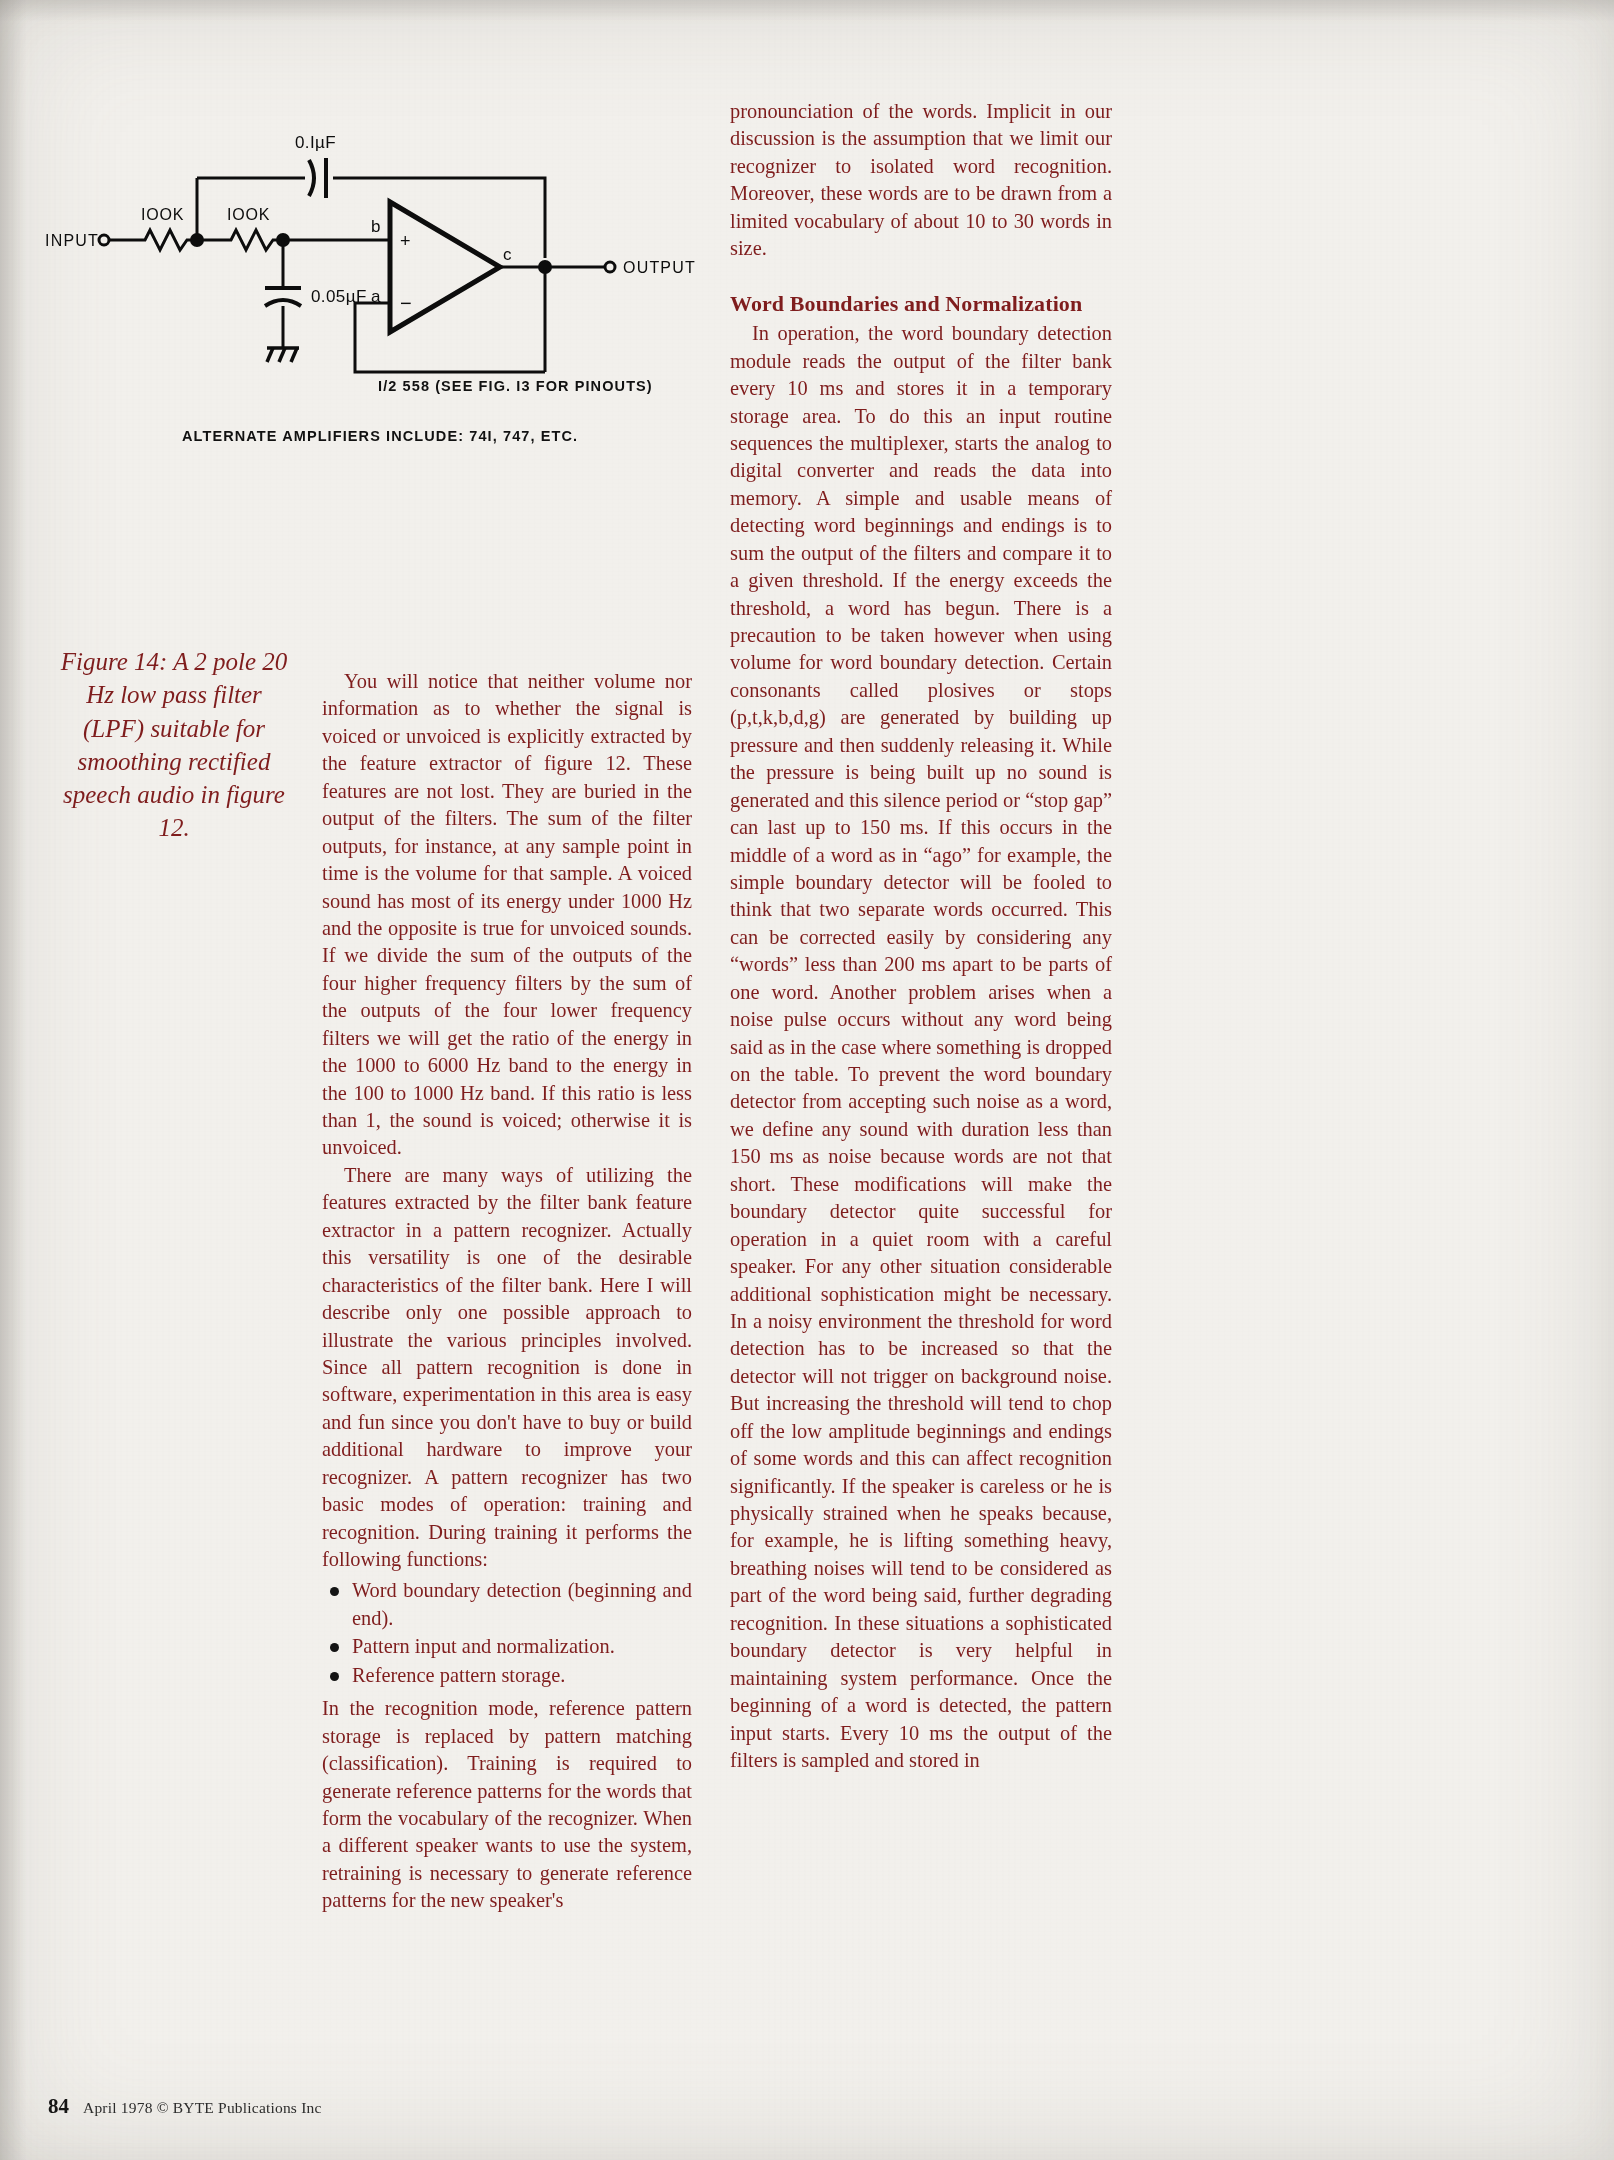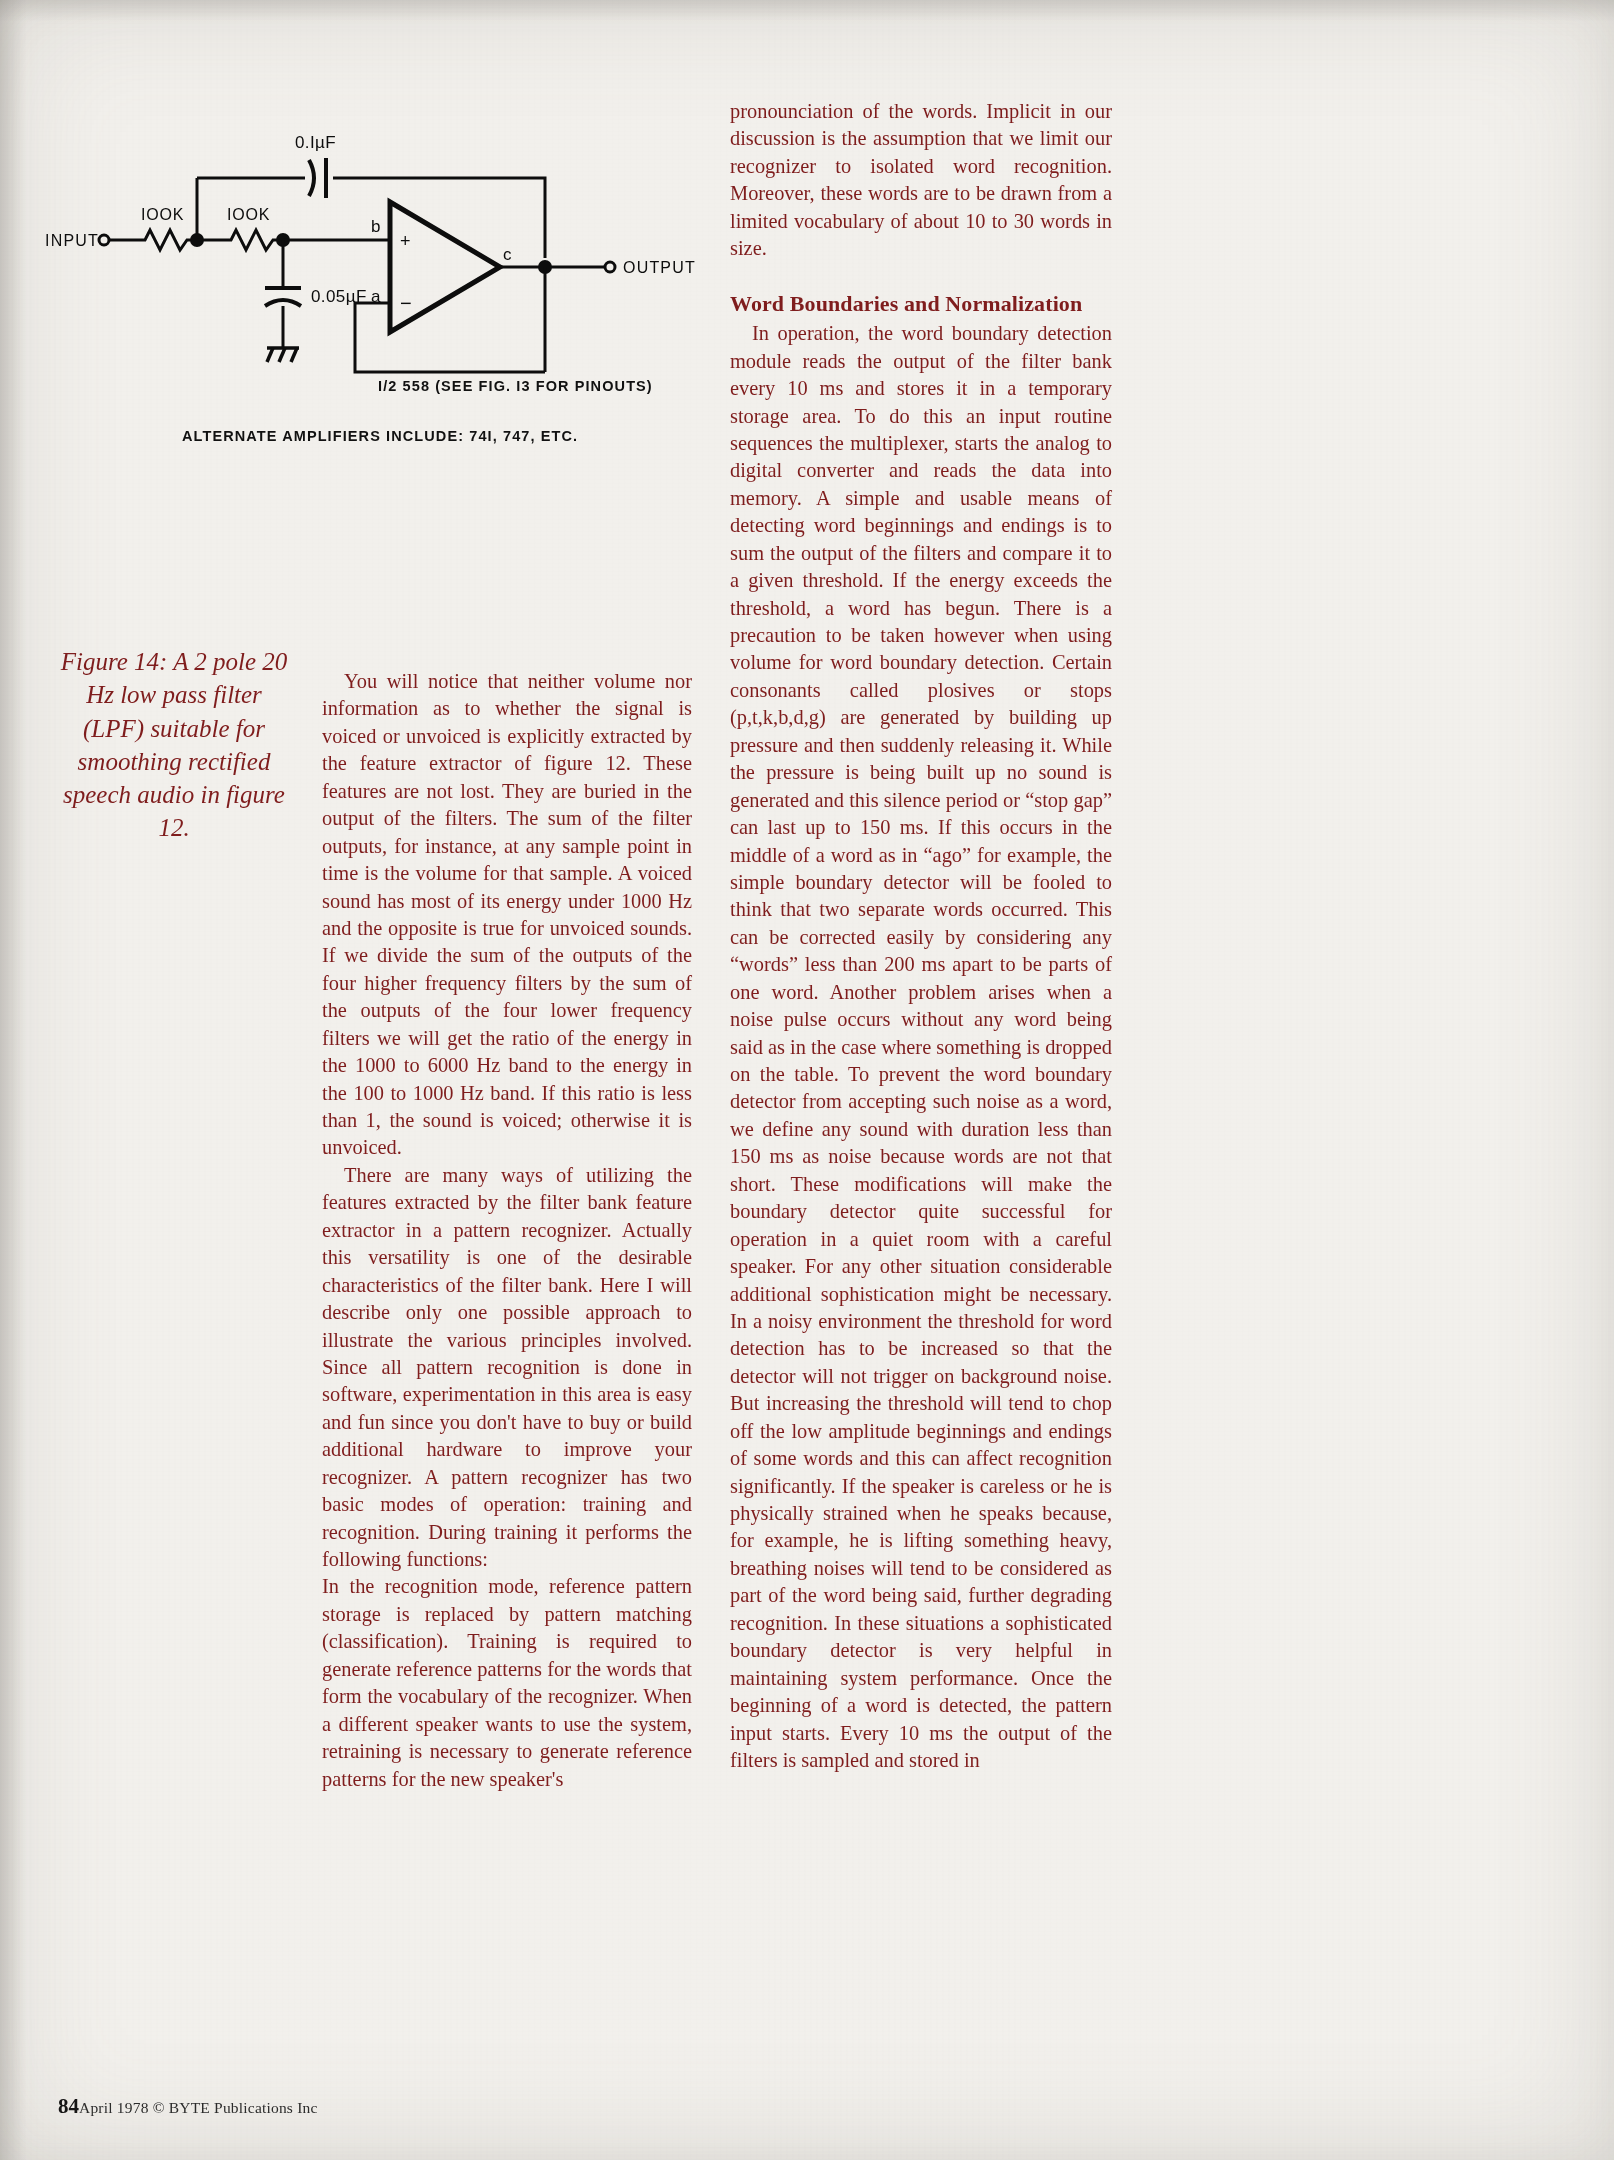--- a/index.html
+++ b/index.html
@@ -65,23 +65,23 @@
     text-align:justify;
   }
   ul.bullets li::before{
     content:"";position:absolute;left:8px;top:10px;
     width:9px;height:9px;border-radius:50%;background:#141414;
   }
   ul.bullets li .li-in{display:block;}
 
   
   .footer{
-    position:absolute;left:58px;top:2094px;
+    position:absolute;left:48px;top:2094px;
     font-family:"Liberation Sans", sans-serif;
-    display:flex;align-items:baseline;
+    display:flex;align-items:baseline;gap:14px;
   }
   .footer .pageno{font-family:"Liberation Serif",serif;font-weight:700;font-size:21px;color:#111;}
   .footer .credit{font-family:"Liberation Serif",serif;font-size:15.5px;color:#2a2a2a;letter-spacing:.2px;}
 
   
   .vignette{
     position:absolute;inset:0;pointer-events:none;
     box-shadow:inset 0 0 120px rgba(120,115,105,0.18), inset 0 0 40px rgba(140,135,125,0.10);
   }
   .edge-shadow-left{
@@ -165,20 +165,31 @@
   <div class="fig-note alt">ALTERNATE AMPLIFIERS INCLUDE:  74I,  747,  ETC.</div>
 </div>
 
 <div class="col" id="caption-col">
   <p>Figure 14:  A 2 pole 20 Hz low pass filter (LPF) suitable for smoothing rectified speech audio in figure 12.</p>
 </div>
 
 <div class="col" id="mid-col">
   <p>You will notice that neither volume nor information as to whether the signal is voiced or unvoiced is explicitly extracted by the feature extractor of figure 12. These features are not lost. They are buried in the output of the filters. The sum of the filter outputs, for instance, at any sample point in time is the volume for that sample. A voiced sound has most of its energy under 1000 Hz and the opposite is true for unvoiced sounds. If we divide the sum of the outputs of the four higher frequency filters by the sum of the outputs of the four lower frequency filters we will get the ratio of the energy in the 1000 to 6000 Hz band to the energy in the 100 to 1000 Hz band. If this ratio is less than 1, the sound is voiced; otherwise it is unvoiced.</p>
   <p>There are many ways of utilizing the features extracted by the filter bank feature extractor in a pattern recognizer. Actually this versatility is one of the desirable characteristics of the filter bank. Here I will describe only one possible approach to illustrate the various principles involved. Since all pattern recognition is done in software, experimentation in this area is easy and fun since you don't have to buy or build additional hardware to improve your recognizer. A pattern recognizer has two basic modes of operation: training and recognition. During training it performs the following functions:</p>
+  <ul class="bullets">
+    <li>
+      <span class="li-in">Word boundary detection (beginning and end).</span>
+    </li>
+    <li>
+      <span class="li-in">Pattern input and normalization.</span>
+    </li>
+    <li>
+      <span class="li-in">Reference pattern storage.</span>
+    </li>
+  </ul>
   <p class="noindent">In the recognition mode, reference pattern storage is replaced by pattern matching (classification). Training is required to generate reference patterns for the words that form the vocabulary of the recognizer. When a different speaker wants to use the system, retraining is necessary to generate reference patterns for the new speaker's</p>
 </div>
 
 <div class="col" id="right-col">
   <p class="noindent">pronounciation of the words. Implicit in our discussion is the assumption that we limit our recognizer to isolated word recognition. Moreover, these words are to be drawn from a limited vocabulary of about 10 to 30 words in size.</p>
   <div class="spacer-head"></div>
   <h3>Word Boundaries and Normalization</h3>
   <p>In operation, the word boundary detection module reads the output of the filter bank every 10 ms and stores it in a temporary storage area. To do this an input routine sequences the multiplexer, starts the analog to digital converter and reads the data into memory. A simple and usable means of detecting word beginnings and endings is to sum the output of the filters and compare it to a given threshold. If the energy exceeds the threshold, a word has begun. There is a precaution to be taken however when using volume for word boundary detection. Certain consonants called plosives or stops (p,t,k,b,d,g) are generated by building up pressure and then suddenly releasing it. While the pressure is being built up no sound is generated and this silence period or “stop gap” can last up to 150 ms. If this occurs in the middle of a word as in “ago” for example, the simple boundary detector will be fooled to think that two separate words occurred. This can be corrected easily by considering any “words” less than 200 ms apart to be parts of one word. Another problem arises when a noise pulse occurs without any word being said as in the case where something is dropped on the table. To prevent the word boundary detector from accepting such noise as a word, we define any sound with duration less than 150 ms as noise because words are not that short. These modifications will make the boundary detector quite successful for operation in a quiet room with a careful speaker. For any other situation considerable additional sophistication might be necessary. In a noisy environment the threshold for word detection has to be increased so that the detector will not trigger on background noise. But increasing the threshold will tend to chop off the low amplitude beginnings and endings of some words and this can affect recognition significantly. If the speaker is careless or he is physically strained when he speaks because, for example, he is lifting something heavy, breathing noises will tend to be considered as part of the word being said, further degrading recognition. In these situations a sophisticated boundary detector is very helpful in maintaining system performance. Once the beginning of a word is detected, the pattern input starts. Every 10 ms the output of the filters is sampled and stored in</p>
 </div>
 

